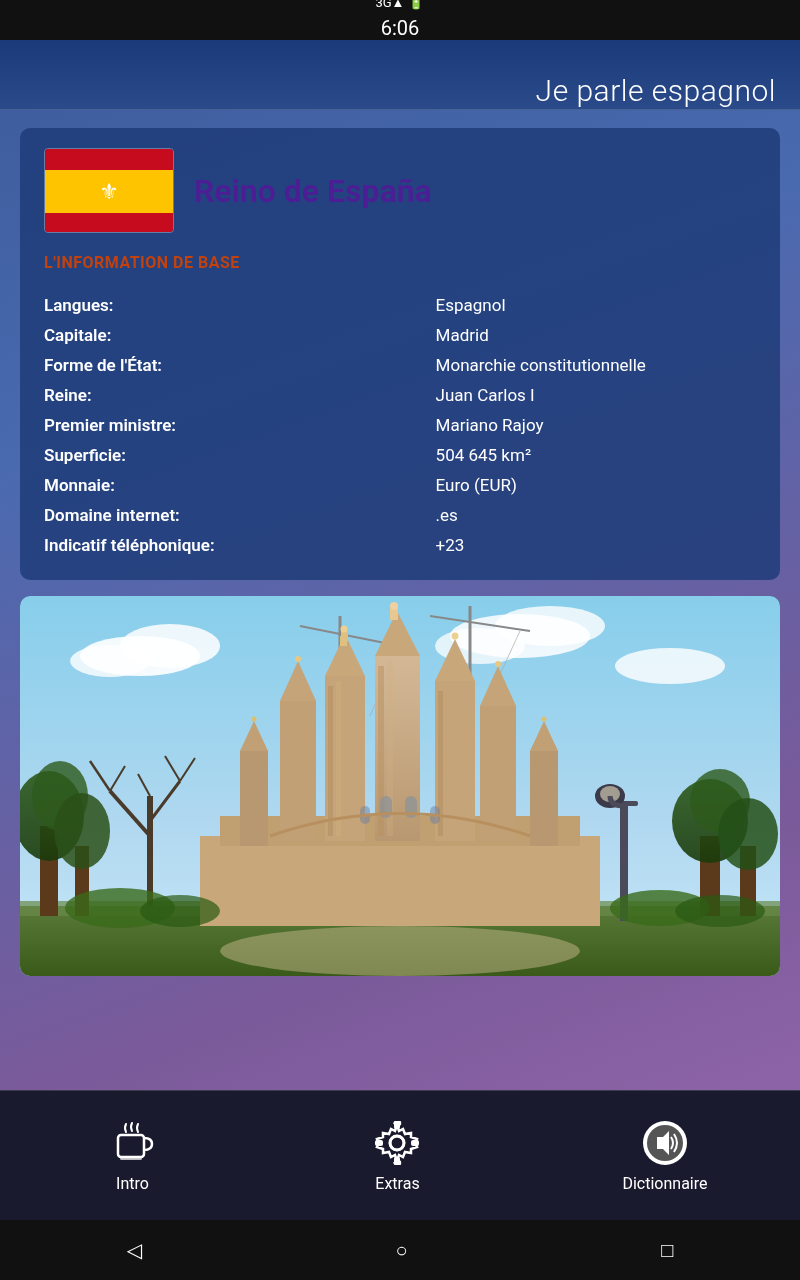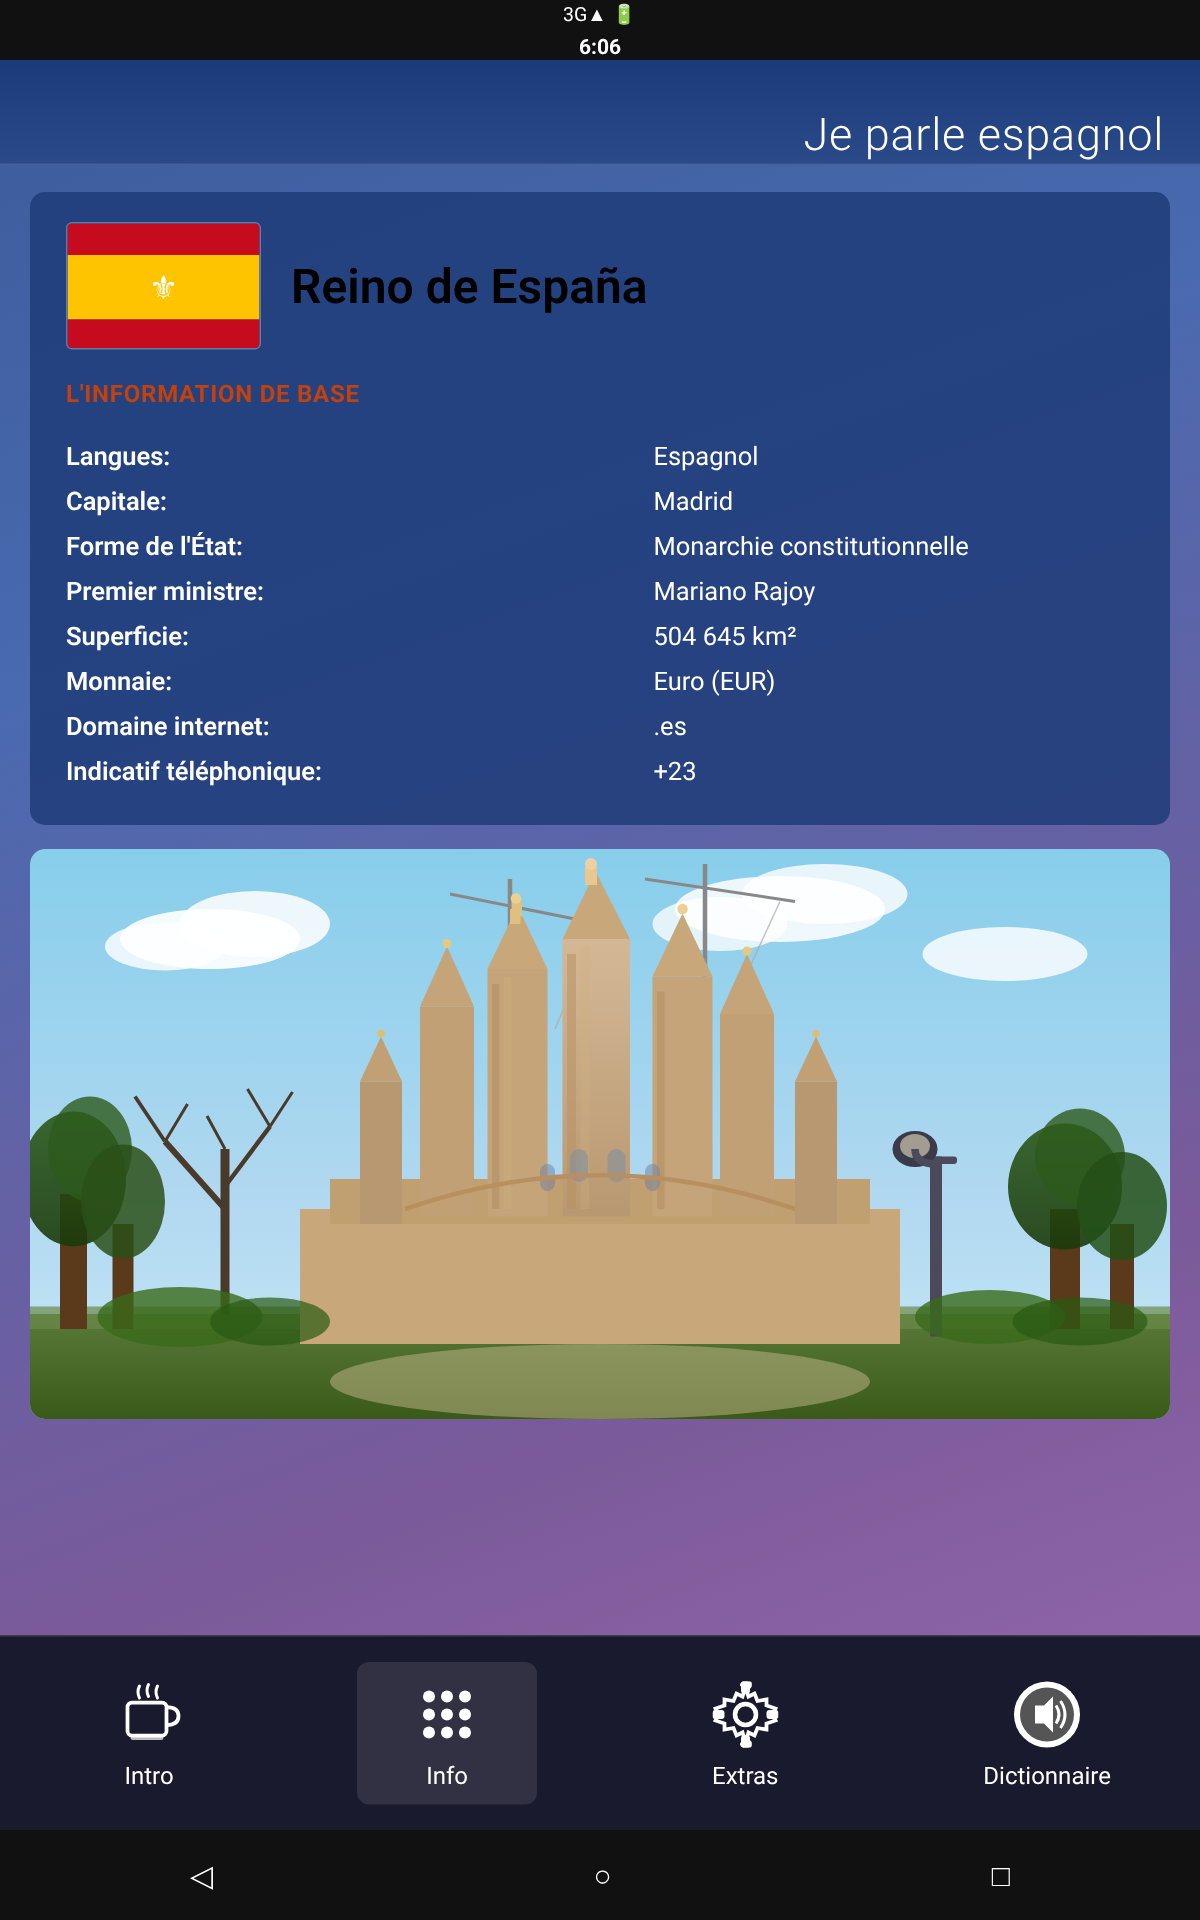--- a/index.html
+++ b/index.html
@@ -20,22 +20,22 @@
       background: #111;
       display: flex;
       align-items: center;
       justify-content: flex-end;
       padding: 0 12px;
       gap: 6px;
       flex-direction: column;
     }
     .status-bar-time {
       color: white;
-      font-size: 14px;
-      font-weight: 700;
+      font-size: 20px;
+      font-weight: 400;
     }
     .status-icons {
       display: flex;
       align-items: center;
       gap: 4px;
     }
     .signal-icon, .battery-icon {
       color: white;
       font-size: 13px;
     }
@@ -109,21 +109,21 @@
       font-size: 22px;
     }
     .flag-red-bottom {
       background: #c60b1e;
       height: 21.25px;
     }
 
     .country-name {
       font-size: 32px;
       font-weight: 600;
-      color: #000000;
+      color: #4c1d95;
     }
 
     .section-title {
       font-size: 16px;
       font-weight: 700;
       color: #c2410c;
       margin-bottom: 18px;
       letter-spacing: 0.5px;
     }
 
@@ -263,20 +263,24 @@
             <td>Langues:</td>
             <td>Espagnol</td>
           </tr>
           <tr>
             <td>Capitale:</td>
             <td>Madrid</td>
           </tr>
           <tr>
             <td>Forme de l'État:</td>
             <td>Monarchie constitutionnelle</td>
+          </tr>
+          <tr>
+            <td>Reine:</td>
+            <td>Juan Carlos I</td>
           </tr>
           <tr>
             <td>Premier ministre:</td>
             <td>Mariano Rajoy</td>
           </tr>
           <tr>
             <td>Superficie:</td>
             <td>504 645 km²</td>
           </tr>
           <tr>
@@ -441,37 +445,20 @@
         <rect x="10" y="36" width="22" height="3" rx="1.5" fill="white" opacity="0.7"></rect>
 
         <path d="M 16 11 Q 14 7 16 3" stroke="white" stroke-width="2" fill="none" stroke-linecap="round"></path>
         <path d="M 22 10 Q 20 6 22 2" stroke="white" stroke-width="2" fill="none" stroke-linecap="round"></path>
         <path d="M 28 11 Q 26 7 28 3" stroke="white" stroke-width="2" fill="none" stroke-linecap="round"></path>
       </svg>
     </div>
     <span class="nav-label">Intro</span>
   </div>
 
-  <div class="nav-item active">
-    <div class="nav-icon">
-      <svg width="44" height="44" viewBox="0 0 44 44" xmlns="http://www.w3.org/2000/svg">
-
-        <circle cx="10" cy="10" r="4" fill="white"></circle>
-        <circle cx="22" cy="10" r="4" fill="white"></circle>
-        <circle cx="34" cy="10" r="4" fill="white"></circle>
-        <circle cx="10" cy="22" r="4" fill="white"></circle>
-        <circle cx="22" cy="22" r="4" fill="white"></circle>
-        <circle cx="34" cy="22" r="4" fill="white"></circle>
-        <circle cx="10" cy="34" r="4" fill="white"></circle>
-        <circle cx="22" cy="34" r="4" fill="white"></circle>
-        <circle cx="34" cy="34" r="4" fill="white"></circle>
-      </svg>
-    </div>
-    <span class="nav-label">Info</span>
-  </div>
 
   <div class="nav-item">
     <div class="nav-icon">
       <svg width="44" height="44" viewBox="0 0 44 44" xmlns="http://www.w3.org/2000/svg">
 
         <circle cx="22" cy="22" r="7" fill="none" stroke="white" stroke-width="3"></circle>
         <path d="M22 4 L24 10 L28 8 L30 13 L36 12 L36 16 L42 18 L40 22 L42 26 L36 28 L36 32 L30 31 L28 36 L24 34 L22 40 L20 34 L16 36 L14 31 L8 32 L8 28 L2 26 L4 22 L2 18 L8 16 L8 12 L14 13 L16 8 L20 10 Z" fill="none" stroke="white" stroke-width="2.5"></path>
         <g transform="translate(22,22)">
           <circle r="7" fill="none" stroke="white" stroke-width="2.5"></circle>
           <g>

